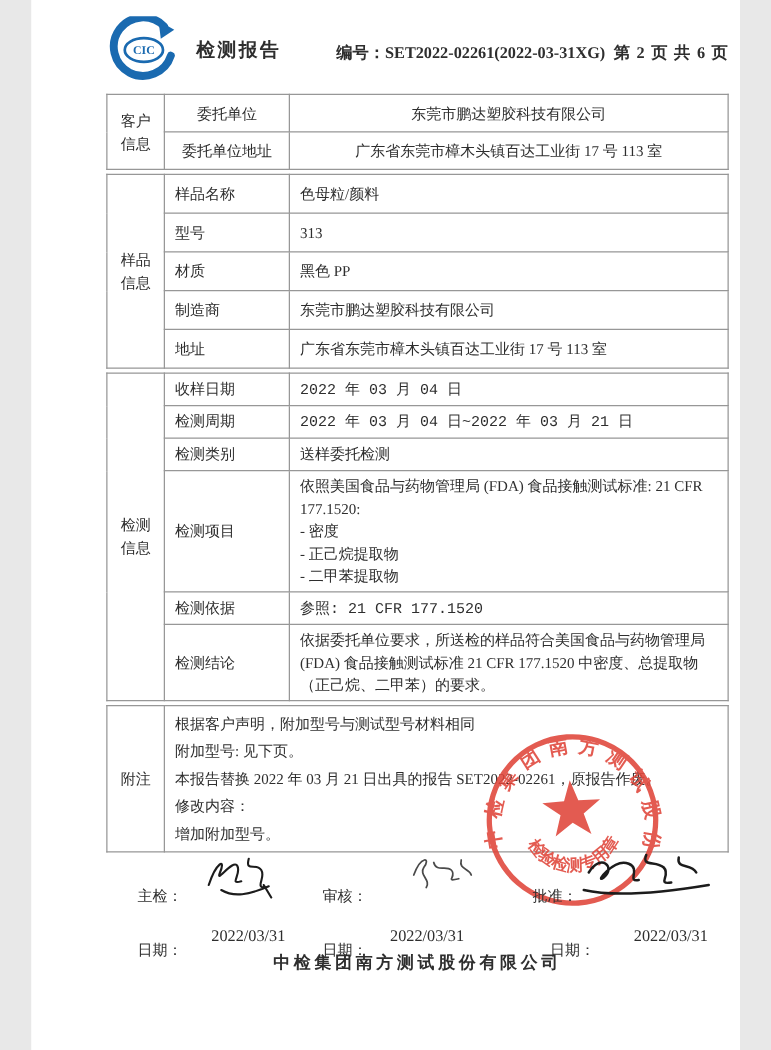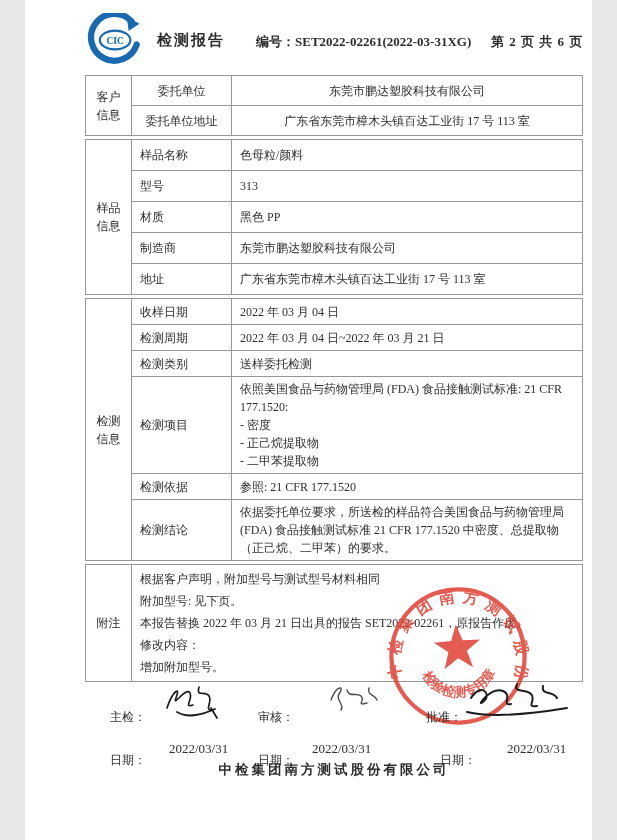--- a/index.html
+++ b/index.html
@@ -7,33 +7,33 @@
   .page {
     position:relative; width:567px; height:840px; margin:0 auto;
     background:#ffffff; overflow:hidden;
     font-family:"Liberation Serif","DejaVu Serif",serif;
     color:#2e2e2e;
   }
   
   .header { position:relative; height:75px; }
   .logo { position:absolute; left:62px; top:13px; }
   .report-title { position:absolute; left:132px; top:31px; font-size:15px; font-weight:bold; letter-spacing:2px; }
-  .report-no { position:absolute; left:231px; top:33px; font-size:13px; font-weight:bold; }
+  .report-no { position:absolute; left:244px; top:33px; font-size:13px; font-weight:bold; }
   .page-info { position:absolute; left:466px; top:33px; font-size:13px; font-weight:bold; letter-spacing:1px; white-space:nowrap; }
   
   .content { margin-left:60px; width:498px; }
   table.sec { width:498px; border-collapse:collapse; table-layout:fixed; margin-bottom:3px; }
   table.sec td { border:1px solid #979797; font-size:12px; line-height:18px; vertical-align:middle; padding:3px 8px; }
   td.cat { text-align:center; white-space:pre-line; line-height:21px; padding:3px 2px; }
   td.lbl { padding-left:10px; }
   td.val { padding-left:12px; }
   .pre { white-space:pre-line; }
   .h30 td { height:30px;text-align:center; }
   .h31 td { height:31px; }
-  .h26 td { height:26px; }
+  .h26 td { height:26px;font-family:Liberation Mono, monospace; }
   
   .stamp { position:absolute; left:358px; top:581px; width:150px; height:150px; z-index:5; opacity:.88; transform:rotate(-4deg); pointer-events:none; }
   
   .sig-label { position:absolute; font-size:12px; color:#2e2e2e; z-index:6; white-space:nowrap;margin-top:10px; }
   .sig-ink { position:absolute; z-index:6; }
   .date-val { position:absolute; font-size:13px; z-index:6; white-space:nowrap; }
   
   .footer { position:absolute; left:60px; top:761px; width:498px; text-align:center; z-index:6; }
   .f-company { font-size:13.5px; font-weight:bold; letter-spacing:3px; line-height:17px; }
   .f-line { font-size:12.5px; line-height:17px; margin-top:1px; white-space:nowrap; }

